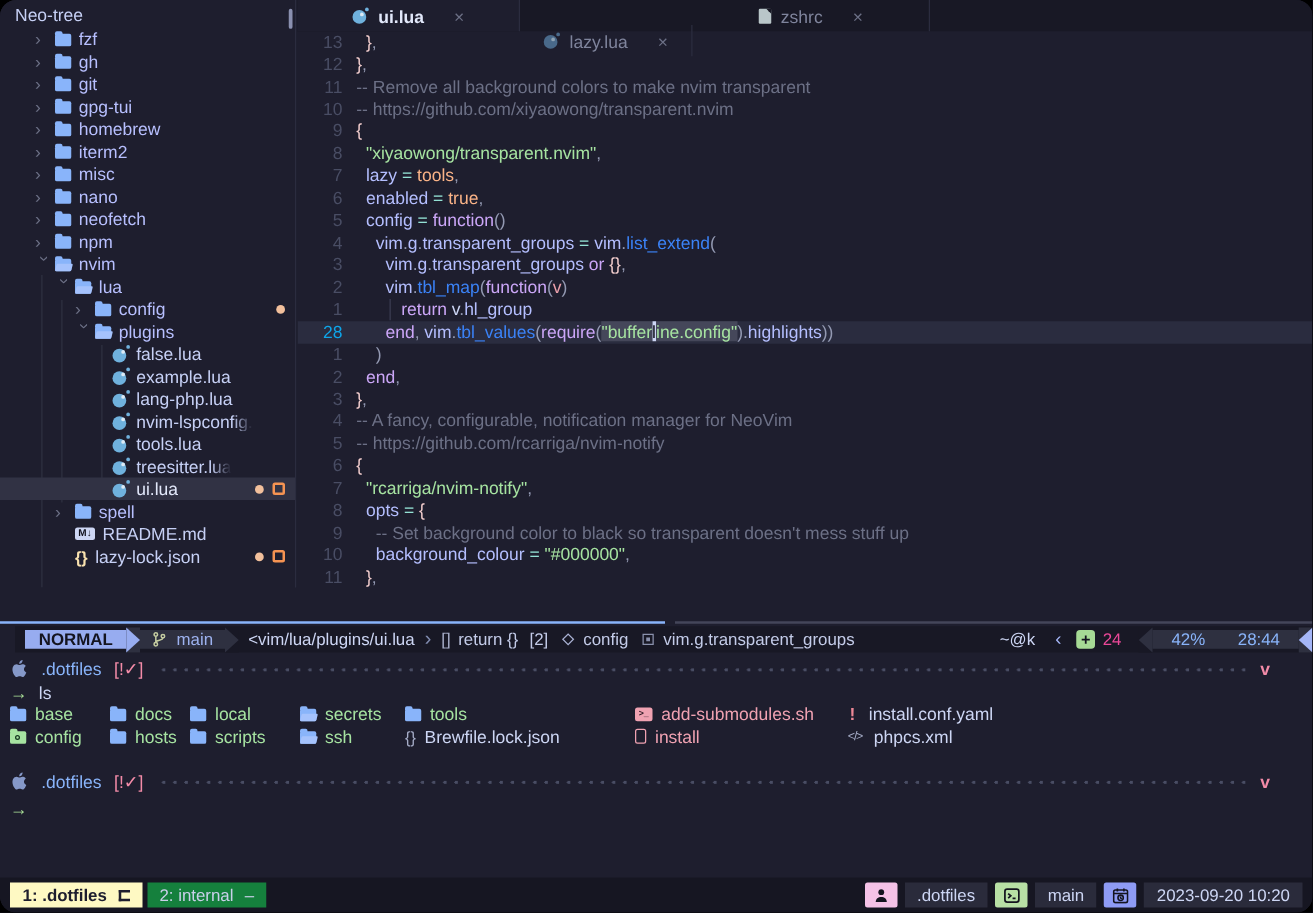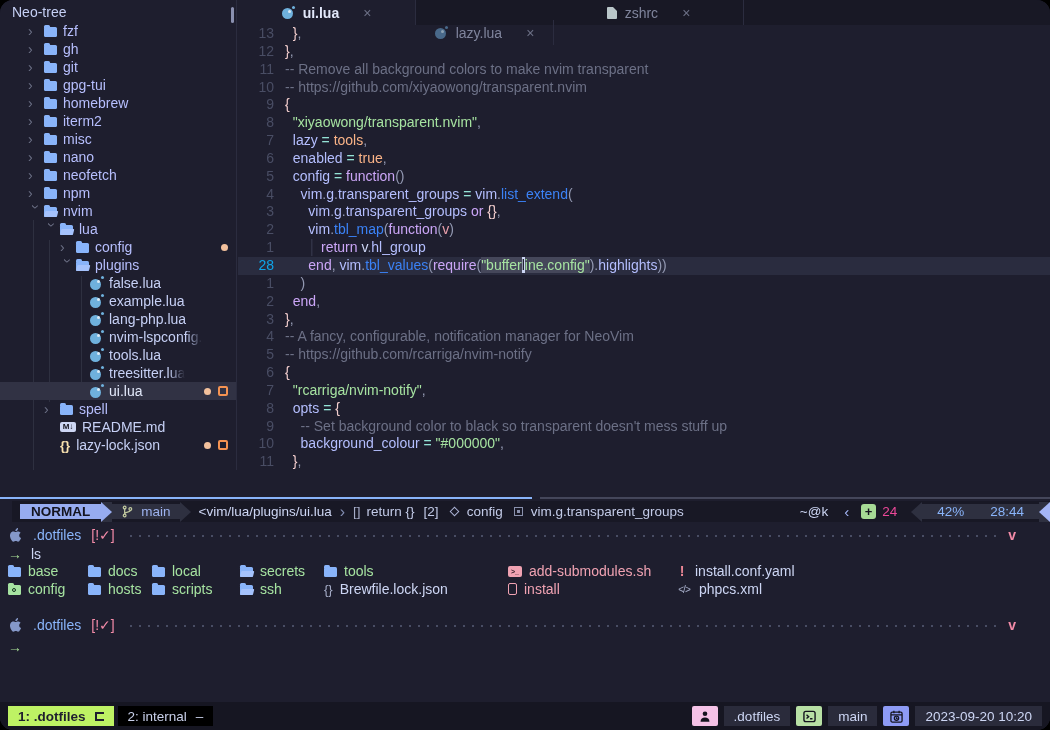--- a/index.html
+++ b/index.html
@@ -109,22 +109,22 @@
   .pmark { color:#f38ba8; font-weight:bold; margin-left:10px; }
   .parrow { color:#a6da95; font-weight:bold; }
   .pcmd { margin-left:9px; color:#cdd6f4; }
   .lsgrid { position:absolute; left:0; top:62px; right:0; height:36px; }
   .lscol { position:absolute; top:0; }
   .lsitem { display:flex; align-items:center; height:18px; gap:7px; white-space:nowrap; }
   .lsitem .green { color:#a6e3a1; } .lsitem .pink { color:#f0a2b2; } .lsitem .text { color:#cdd6f4; }
   
   .tmuxbar { position:absolute; left:0; top:702px; right:0; height:28px; background:#161622; display:flex; align-items:center; padding:0 8px; font-size:13.5px; }
   .twin { display:flex; align-items:center; height:20px; padding:0 10px; margin-right:4px; }
-  .twin.active { background:#bef264; color:#1e1e2e; font-weight:bold; }
-  .twin.inactive { background:#000000; color:#c9d0ea; }
+  .twin.active { background:#fef9c3; color:#1e1e2e; font-weight:bold; }
+  .twin.inactive { background:#15803d; color:#c9d0ea; }
   .flag-rect { width:9px; height:9px; border:2px solid #1e1e2e; border-right:none; margin-left:9px; }
   .flag-dash { margin-left:9px; }
   .tright { margin-left:auto; display:flex; align-items:center; gap:6px; }
   .badge { width:26px; height:20px; border-radius:2px; display:flex; align-items:center; justify-content:center; }
   .badge.pink { background:#f5c2e7; } .badge.green { background:#b8e0a5; } .badge.blue { background:#8e9bf5; }
   .chip { background:#2a2b3b; color:#cdd6f4; height:20px; display:flex; align-items:center; padding:0 10px; }
 </style>
 </head>
 <body>
 

